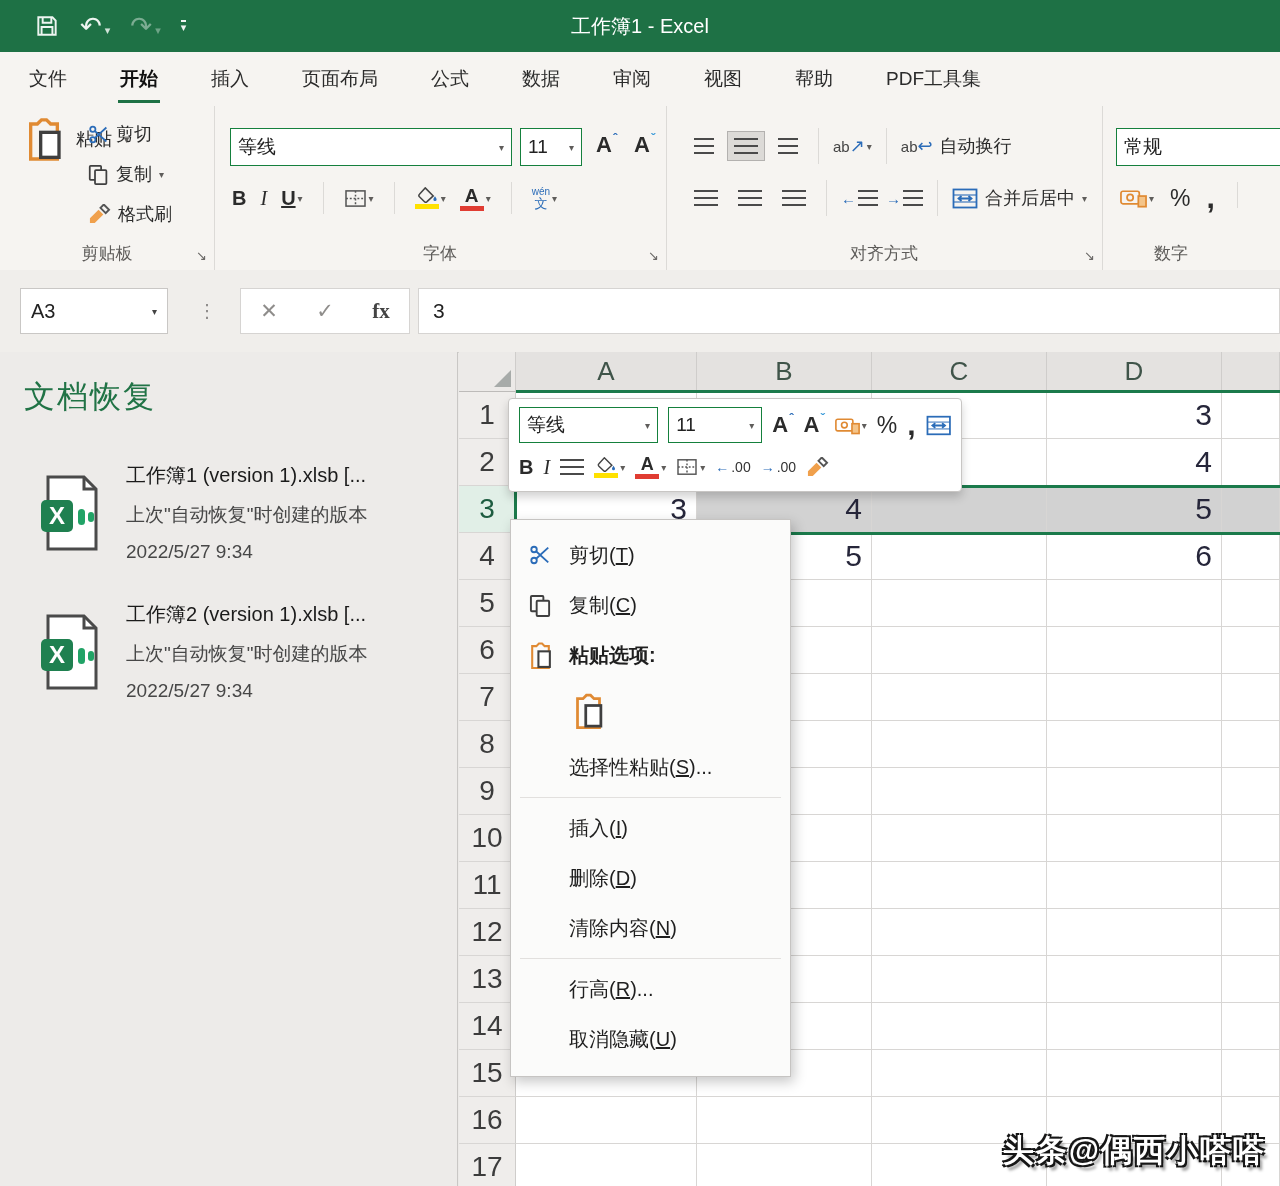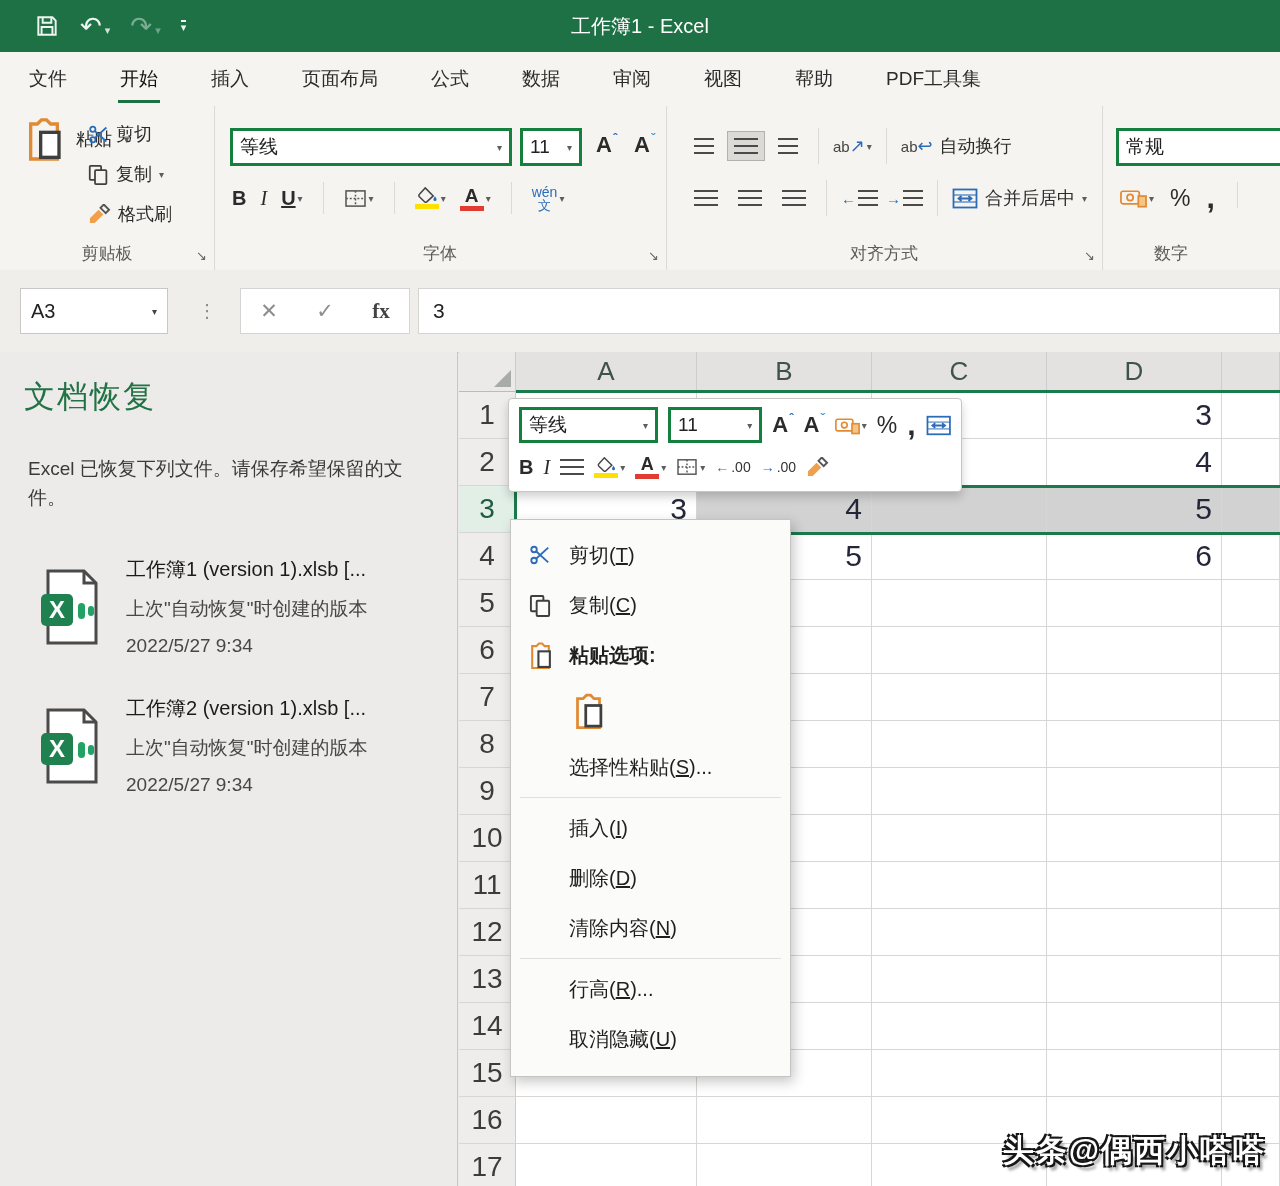--- a/index.html
+++ b/index.html
@@ -15,47 +15,47 @@
   .qbtn{display:flex;align-items:flex-end;gap:3px;font-size:26px;color:#eef5f1;line-height:1}
   .qbtn .caret{font-size:11px;color:#cfe3d8;margin-bottom:3px}
   .dim{opacity:.45}
   #win-title{position:absolute;left:0;right:0;text-align:center;font-size:20px;color:#fff;}
   .qcustom{border-top:2px solid #eef5f1;font-size:11px;color:#eef5f1;padding-top:1px;line-height:.8}
 
   
   #tabrow{position:absolute;top:52px;left:0;right:0;height:54px;background:#f6f4f1;
           display:flex;align-items:stretch;gap:47px;padding-left:26px;font-size:19px;color:#2b2b2b;}
   .tab{position:relative;display:flex;align-items:center;padding:0 3px;}
-  .tab.active{font-weight:400;color:#111}
+  .tab.active{font-weight:700;color:#111}
   .tab.active::after{content:"";position:absolute;left:1px;right:1px;bottom:3px;height:3px;background:#1e7145;}
 
   
   #ribbon{position:absolute;top:106px;left:0;right:0;height:164px;background:#f6f4f1;
           border-bottom:1px solid #d5d3d0;}
   .grp{position:absolute;top:0;bottom:0;border-right:1px solid #dcdad7;}
   .grp-label{position:absolute;bottom:5px;left:0;right:0;text-align:center;font-size:17px;color:#5e5c5a;}
   .launcher{position:absolute;right:7px;bottom:7px;font-size:13px;color:#6a6866;}
   .rtext{font-size:18px;color:#2b2b2b}
   .caret{font-size:10px;color:#5f5d5b}
-  .combo{background:#fff;border:3px solid #15803d;display:flex;align-items:center;
+  .combo{background:#fff;border:1px solid #15803d;display:flex;align-items:center;
          font-size:19px;color:#222;padding:0 7px;box-sizing:border-box}
   .combo .grow{flex:1}
   .bl{color:#2b6cb8}
   .lines{width:24px;height:16px;background:repeating-linear-gradient(to bottom,#4a4a4a 0 2px,transparent 2px 7px);}
   .lines.narrow{width:20px}
   .alignbtn{padding:6px;display:flex;align-items:center}
   .alignbtn.sel{background:#dcdad7;outline:1px solid #b3b1af}
   .vsep{width:1px;background:#dcdad7;align-self:stretch;margin:2px 6px}
   .Abtn{font-size:22px;color:#2b2b2b;font-weight:600;display:flex;align-items:flex-start}
   .Abtn sup{font-size:13px;margin-left:1px;line-height:1}
   .Abtn .up{color:#2b6cb8}.Abtn .dn{color:#3a9ad9}
   .colorbtn{display:flex;flex-direction:column;align-items:center;line-height:1}
   .cbar{width:24px;height:5px;margin-top:1px}
   .phon{display:flex;flex-direction:column;align-items:center;color:#2b6cb8;line-height:1}
-  .phon .t{font-size:14px}.phon .b{font-size:13px}
+  .phon .t{font-size:10px}.phon .b{font-size:13px}
   .bigbtn{display:flex;flex-direction:row;align-items:center;gap:12px}
   .pct{font-size:23px;color:#2b2b2b}
   .comma{font-size:30px;font-weight:700;color:#2b2b2b;line-height:.6}
   .orientic{font-size:15px;color:#444;display:flex;align-items:center}
   .ubtn{font-size:20px;color:#2b2b2b;text-decoration:underline;font-weight:600}
   .bibtn{font-size:20px;color:#2b2b2b;font-weight:700}
   .ibtn{font-size:20px;color:#2b2b2b;font-style:italic;font-family:"Liberation Serif",serif}
 
   
   #fbar{position:absolute;top:270px;left:0;right:0;height:82px;background:#f0eeeb;border-bottom:1px solid #d5d3d0;}
@@ -360,21 +360,20 @@
     <span>✓</span>
     <span id="fx">fx</span>
   </div>
   <div id="finput">
       <span>3</span>
     </div>
 </div>
 
 <div id="panel">
   <h1 id="rec-title">文档恢复</h1>
-  <p id="rec-desc">Excel 已恢复下列文件。请保存希望保留的文件。</p>
   <div id="rec-files">
       <div class="rfile">
         <div class="rficon">
           <svg width="62" height="78" viewBox="0 0 62 78">
             <path d="M8 3h36l12 12v60H8z" fill="#fff" stroke="#4a4a4a" stroke-width="3"></path>
             <path d="M44 3v12h12" fill="none" stroke="#4a4a4a" stroke-width="3"></path>
             <rect x="1" y="26" width="32" height="32" rx="5" fill="#1f8050"></rect>
             <text x="17" y="50" font-size="24" font-weight="bold" fill="#fff" text-anchor="middle" font-family="Liberation Sans,sans-serif">X</text>
             <rect x="38" y="35" width="7" height="16" rx="3.5" fill="#21a366"></rect>
             <rect x="48" y="38" width="6" height="10" rx="3" fill="#21a366"></rect>

